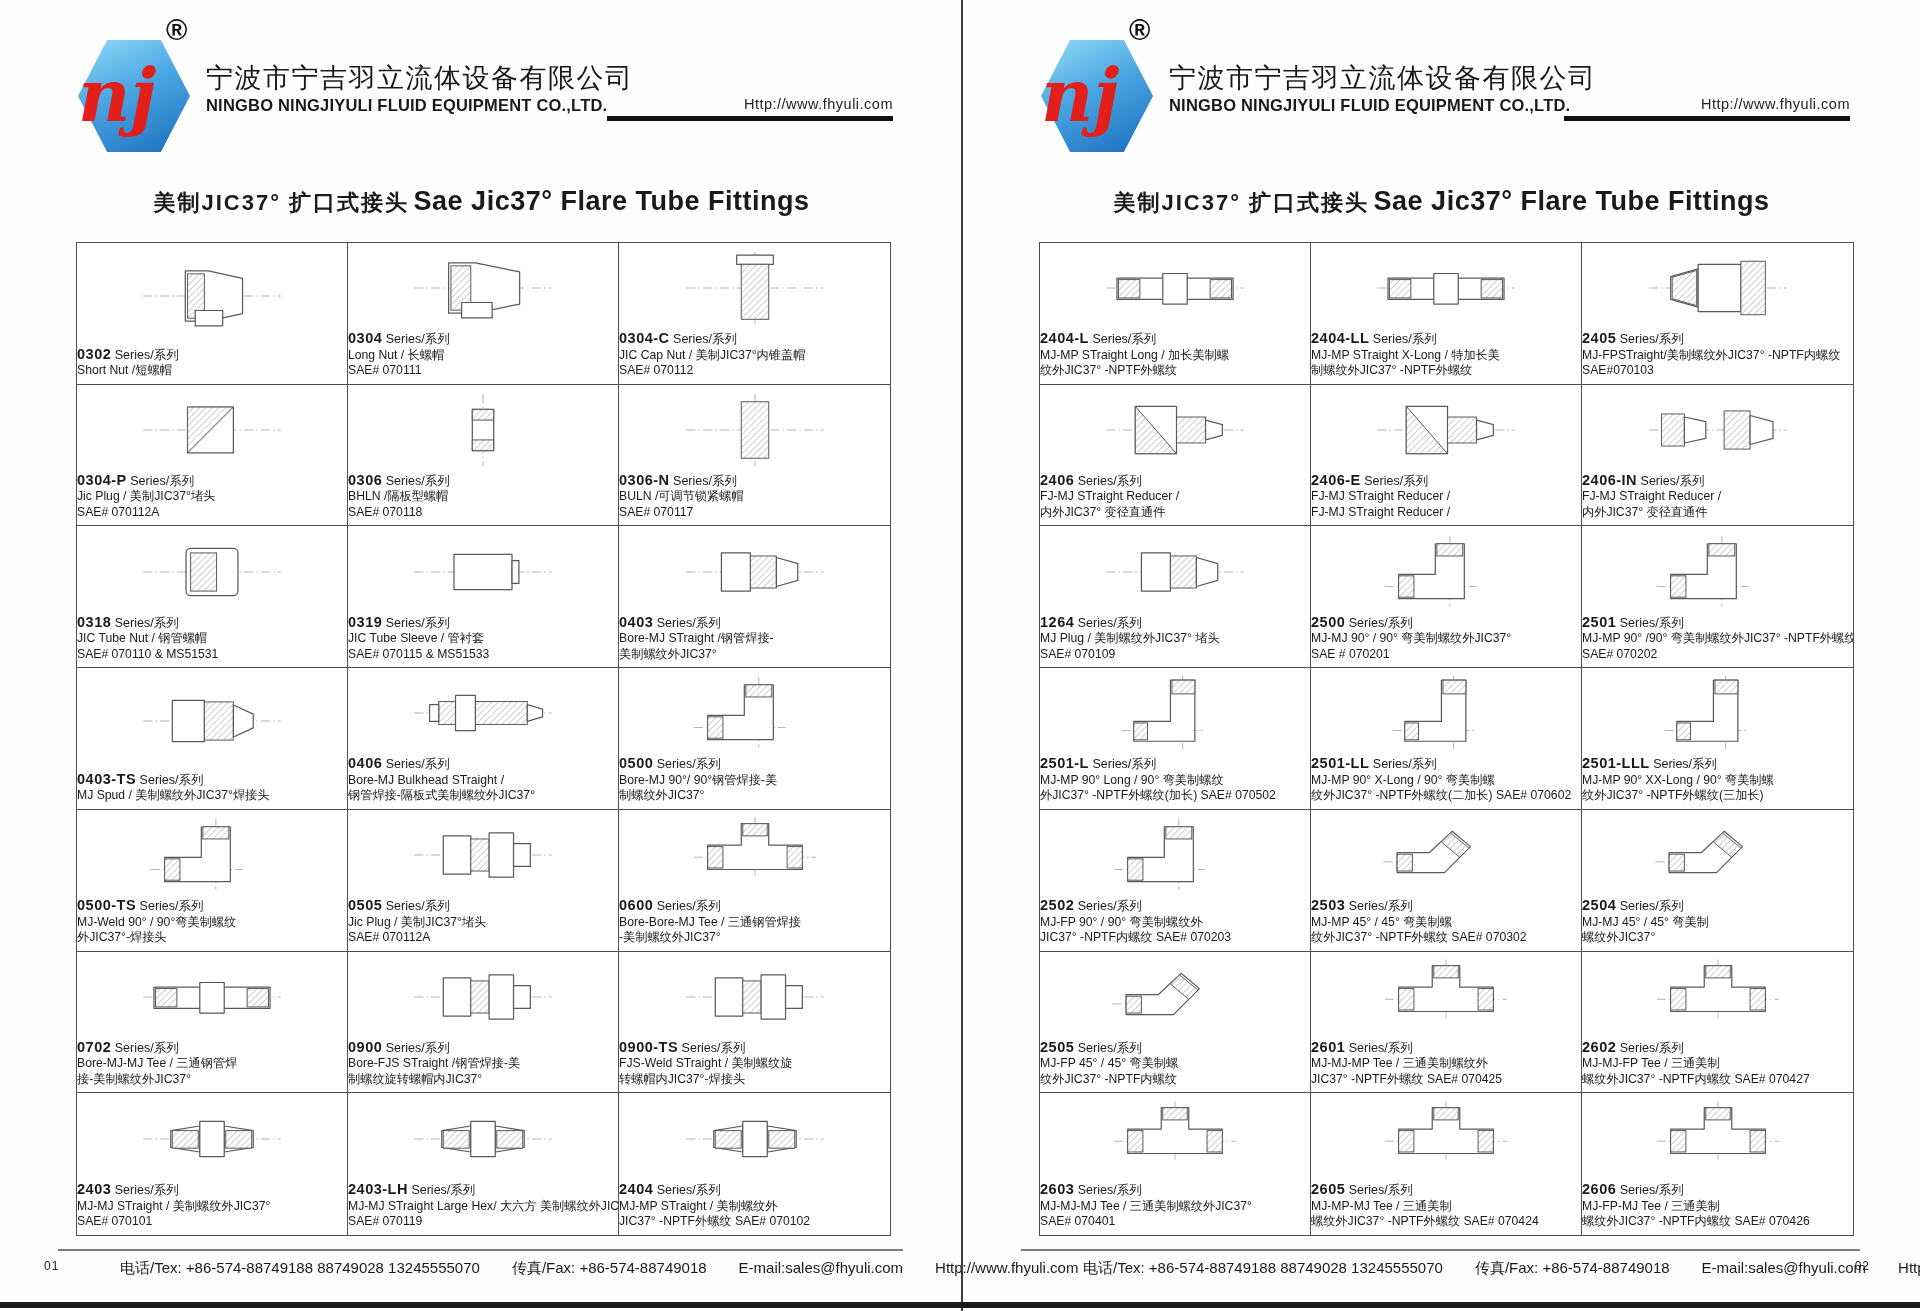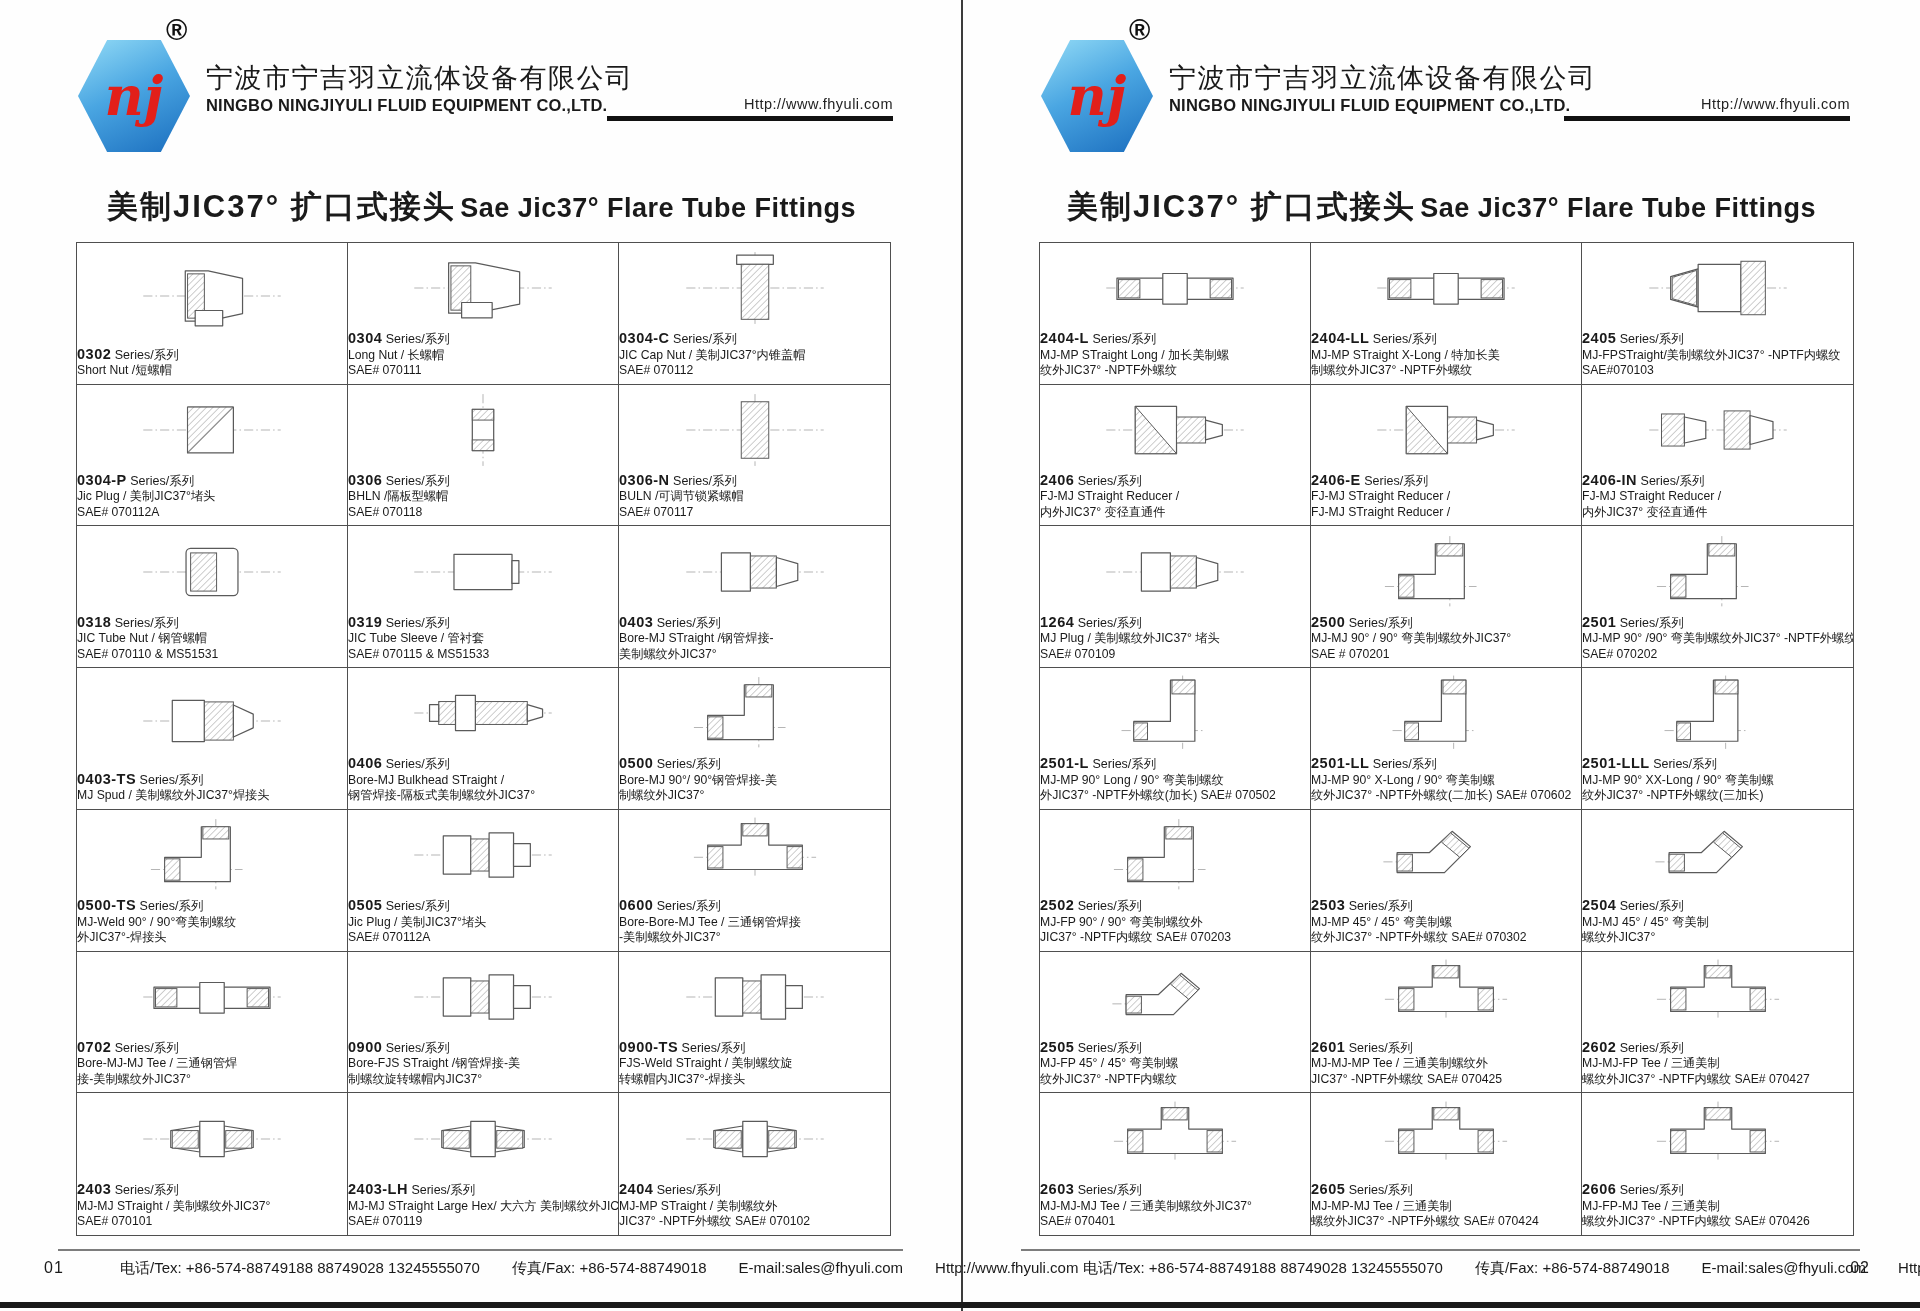--- a/index.html
+++ b/index.html
@@ -8,34 +8,34 @@
   .page{position:absolute;top:0;height:1311px}
   #p1{left:0;width:963px}
   #p2{left:963px;width:957px}
   .divider{position:absolute;left:961px;top:0;width:2px;height:1311px;background:#3c3c3c}
   .bottombar{position:absolute;left:0;top:1302px;width:1920px;height:6px;background:#1a1a1a}
 
   
   .hex{position:absolute;left:78px;top:40px;width:112px;height:112px;
        background:linear-gradient(155deg,#93dbf6 0%,#4aa6e2 45%,#1a6dbe 100%);
        clip-path:polygon(0 50%,26% 0,74% 0,100% 50%,74% 100%,26% 100%)}
-  .nj{position:absolute;left:78px;top:44px;width:112px;text-align:center;
+  .nj{position:absolute;left:78px;top:44px;width:112px;text-align:left;
       font-family:"DejaVu Serif",serif;font-style:italic;font-weight:bold;
-      font-size:54px;line-height:104px;color:#e21f1a}
+      font-size:72px;line-height:104px;color:#e21f1a}
   .reg{position:absolute;left:166px;top:14px;font-size:29px;font-weight:bold;color:#111}
   .cnames{position:absolute;left:206px;top:60px;white-space:nowrap}
   .cn{font-size:27px;font-weight:normal;letter-spacing:1.5px}
   .en{font-size:16.5px;font-weight:bold;letter-spacing:.2px;}
   .hurl{position:absolute;right:70px;top:96px;font-size:14.5px;color:#222;letter-spacing:.5px}
   .hbar{position:absolute;right:70px;top:116px;width:286px;height:5px;background:#111}
 
   
   .title{position:absolute;left:30px;right:30px;top:186px;text-align:center;
          font-weight:bold;white-space:nowrap}
-  .tcn{font-size:31px;letter-spacing:2px}
+  .tcn{font-size:22px;letter-spacing:2px}
   .ten{font-size:27px;letter-spacing:.5px}
 
   
   .grid{position:absolute;left:76px;top:242px;width:813px;height:992px;
         display:grid;grid-template-columns:repeat(3,1fr);grid-template-rows:repeat(7,1fr);
         border:1.6px solid #4f4f4f;background:#fff}
   .cell{border-right:1.6px solid #4f4f4f;border-bottom:1.6px solid #4f4f4f;
         display:flex;flex-direction:column;overflow:hidden;min-width:0}
   .cell:nth-child(3n){border-right:none}
   .cell:nth-child(n+19){border-bottom:none}
@@ -43,21 +43,21 @@
   .draw svg{width:212px;height:84px}
   .cap{text-align:left;padding-bottom:5px}
   .ln{font-size:12.2px;line-height:15.5px;white-space:nowrap}
   .ln.s{font-size:12.5px}
   .ln.s b{font-size:14.5px;letter-spacing:.5px}
 
   
   .footer-rule{position:absolute;left:58px;right:60px;top:1249px;height:2px;background:#7d7d7d}
   .footer{position:absolute;left:0;right:0;top:1259px;font-size:15px;display:flex;
           gap:32px;padding-left:120px;white-space:nowrap}
-  .pageno{position:absolute;top:1259px;font-size:16px;letter-spacing:1px}
+  .pageno{position:absolute;top:1259px;font-size:12px;letter-spacing:1px}
   #p1 .pageno{left:44px}
   #p2 .pageno{right:50px}
 
   
   svg .o{fill:#fff;stroke:#5a5a5a;stroke-width:1.6;stroke-linejoin:round}
   svg .h{fill:url(#hx);stroke:#5a5a5a;stroke-width:1.3}
   svg .cl{stroke:#9e9e9e;stroke-width:1;stroke-dasharray:12 4 2 4}
 </style>
 </head>
 <body>

